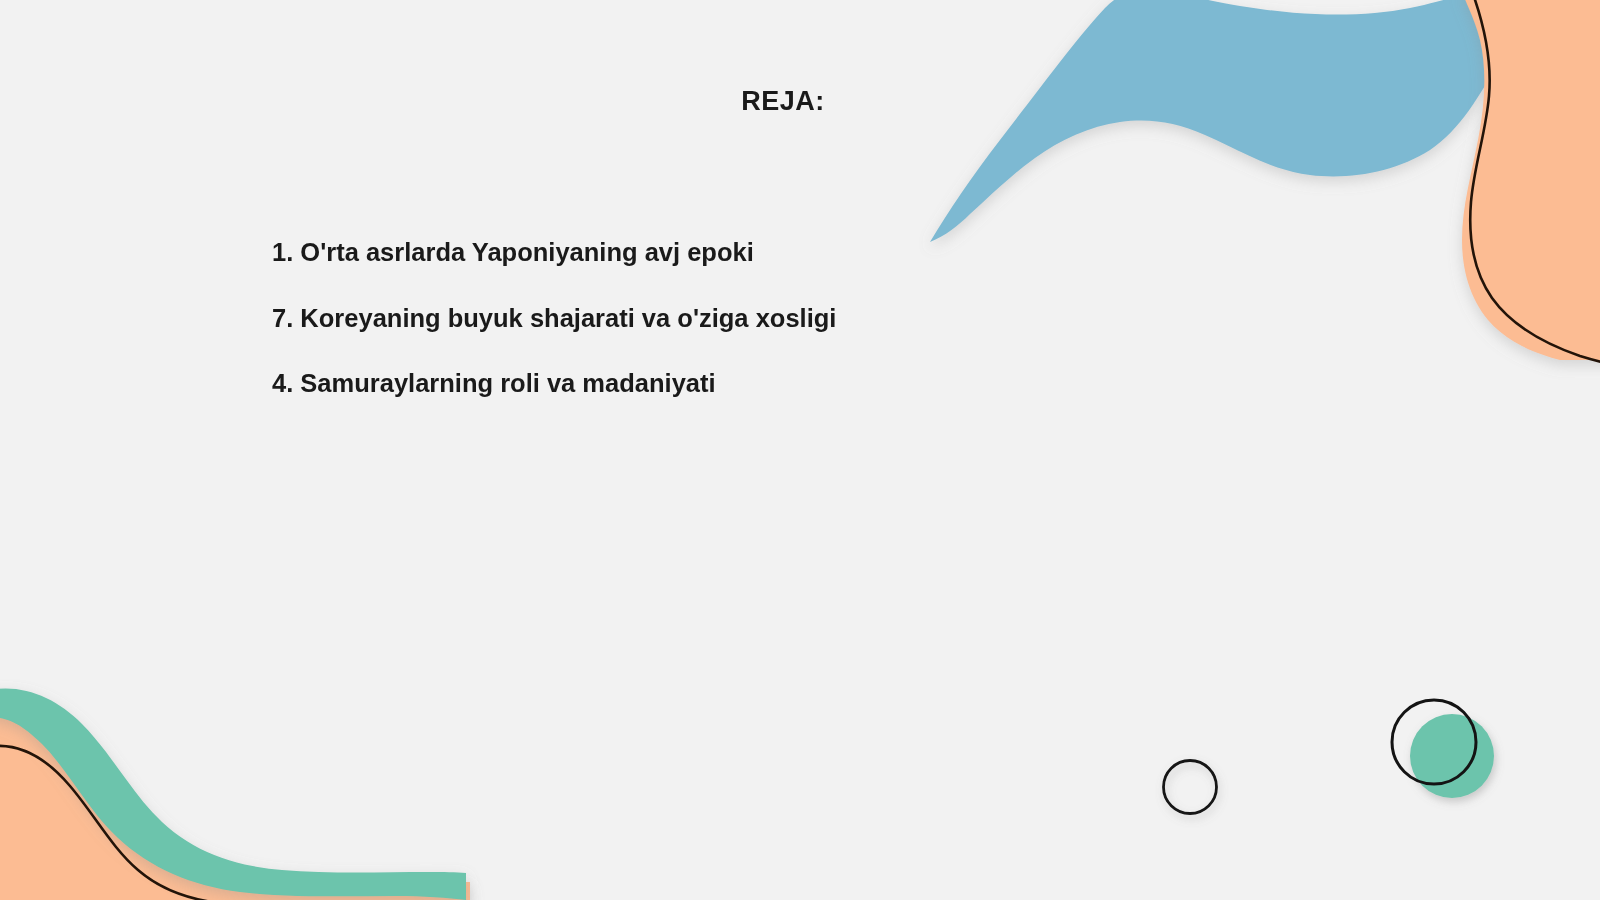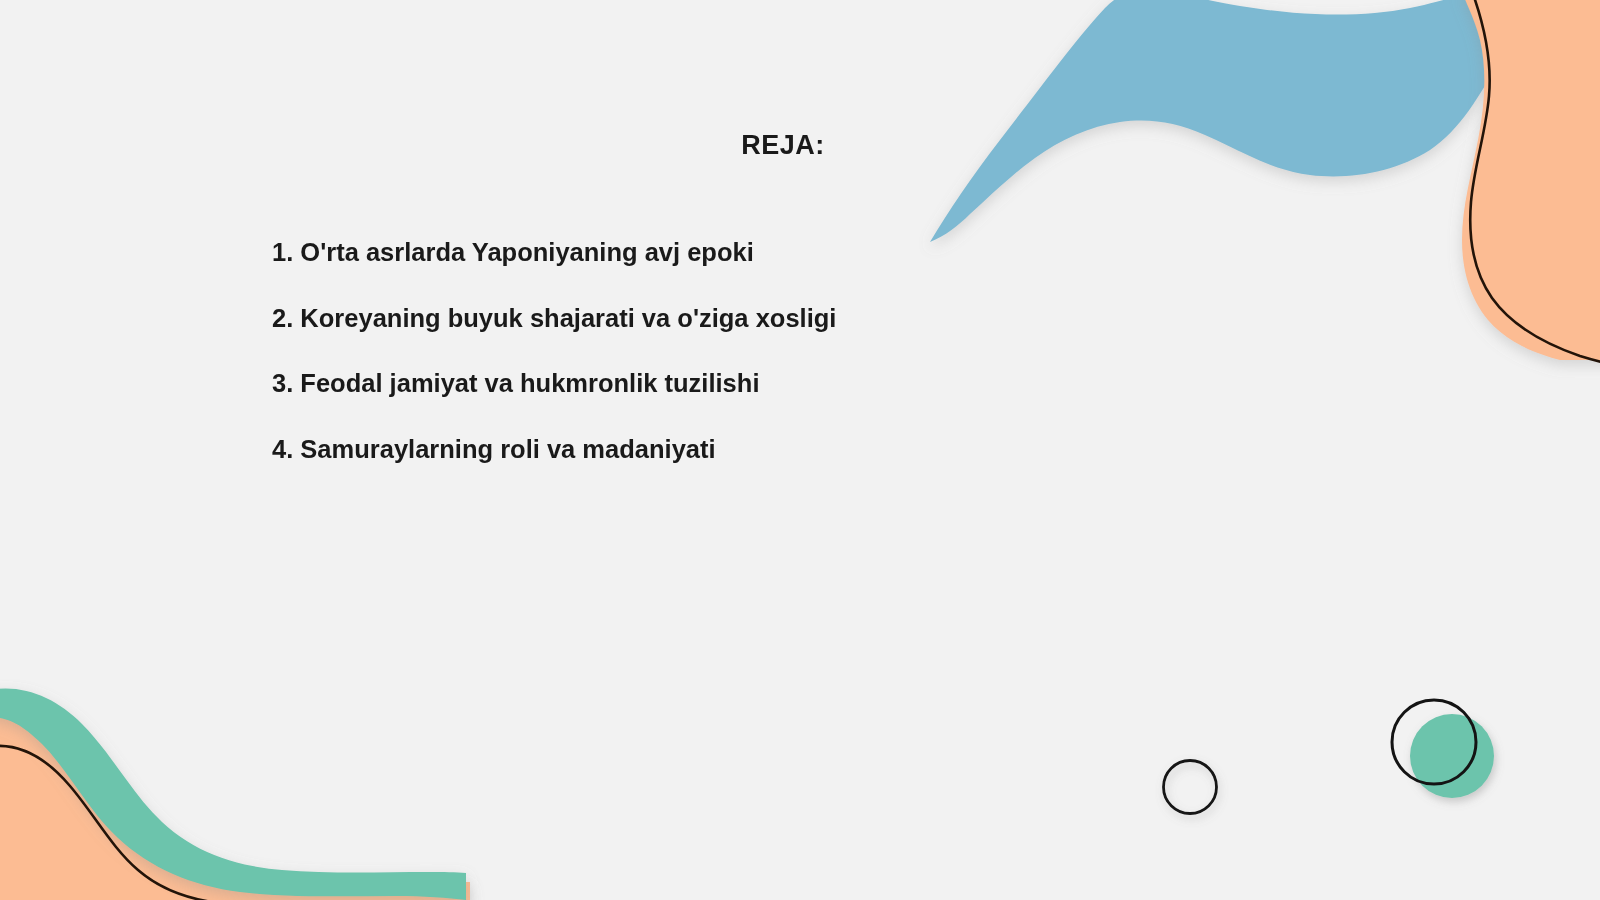--- a/index.html
+++ b/index.html
@@ -26,21 +26,20 @@
   #slide-title {
     position: absolute;
     left: 0;
     top: 86px;
     width: 1566px;
     text-align: center;
     font-size: 27px;
     font-weight: bold;
     color: #1a1a1a;
     letter-spacing: 0.5px;
-    margin-top: 44px;
   }
   #agenda-list {
     position: absolute;
     left: 272px;
     top: 240px;
     width: 1000px;
   }
   .agenda-item {
     font-size: 25.5px;
     font-weight: bold;
@@ -133,18 +132,17 @@
 
     <circle cx="1452" cy="756" r="42" fill="#6cc4ac" filter="url(#tinyshadow)"></circle>
 
     <circle cx="1434" cy="742" r="42" fill="none" stroke="#141414" stroke-width="3"></circle>
   </svg>
 
   <div id="slide-title">REJA:</div>
 
   <div id="agenda-list">
     <div class="agenda-item">1. O'rta asrlarda Yaponiyaning avj epoki</div>
-    <div class="agenda-item">2. Koreyaning buyuk shajarati va o'ziga xosligi</div>
-    <div class="agenda-item">3. Feodal jamiyat va hukmronlik tuzilishi</div>
+    <div class="agenda-item">7. Koreyaning buyuk shajarati va o'ziga xosligi</div>
     <div class="agenda-item">4. Samuraylarning roli va madaniyati</div>
   </div>
 
 </div>
 
 </body></html>

